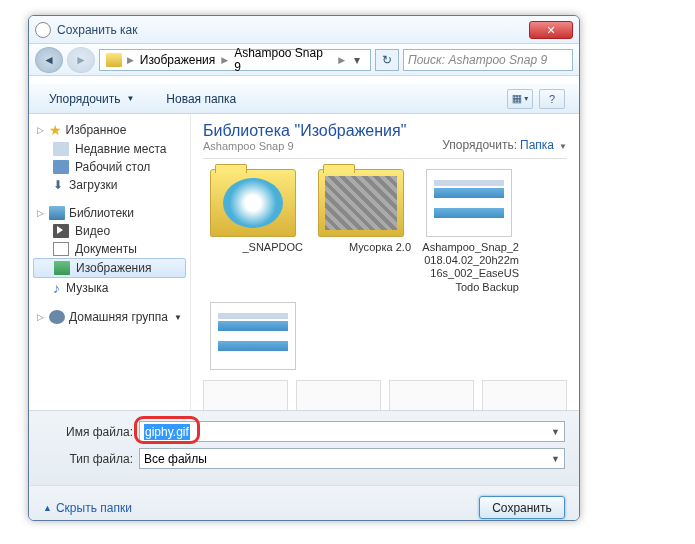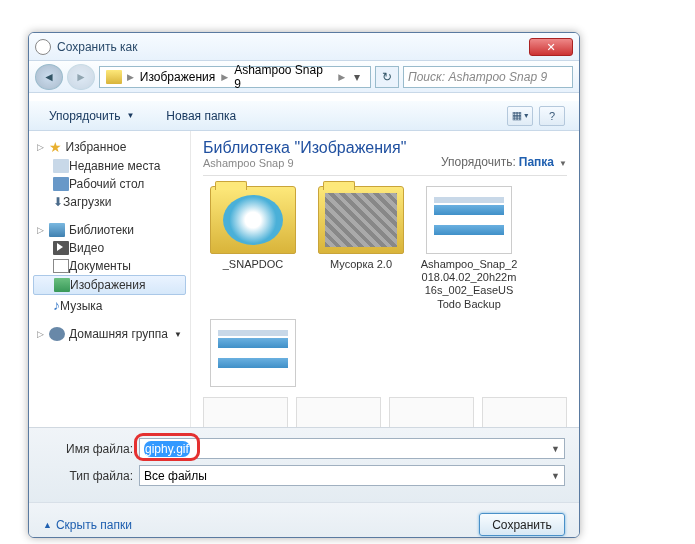--- a/index.html
+++ b/index.html
@@ -1,18 +1,18 @@
 <!DOCTYPE html>
 <html><head>
 <meta charset="utf-8">
 <style>
 * { margin: 0; padding: 0; box-sizing: border-box; font-family: "Segoe UI", Tahoma, sans-serif; font-size: 12px; }
 body { background: #fff; width: 695px; height: 544px; position: relative; }
 
-.window { position: absolute; left: 28px; top: 32px; width: 552px; height: 506px; border: 1px solid #5a7aa0; border-radius: 6px; background: #fff; box-shadow: 0 0 8px rgba(0,0,0,0.3); overflow: hidden; }
+.window { position: absolute; left: 28px; top: 15px; width: 552px; height: 506px; border: 1px solid #5a7aa0; border-radius: 6px; background: #fff; box-shadow: 0 0 8px rgba(0,0,0,0.3); overflow: hidden; }
 
 .titlebar { height: 28px; background: linear-gradient(#f7fbff,#e8f2fc); display: flex; align-items: center; padding: 0 6px; border-bottom: 1px solid #c8d8e8; }
 .app-icon { width: 16px; height: 16px; border: 1px solid #888; border-radius: 50%; background: #fff; margin-right: 6px; display:flex;align-items:center;justify-content:center;}
 .title { color: #2a4a6a; flex: 1; }
 .close-btn { width: 44px; height: 18px; background: linear-gradient(#e88,#c33); border: 1px solid #a22; border-radius: 3px; color: #fff; text-align: center; line-height: 16px; font-size: 11px; }
 
 .navbar { height: 32px; background: linear-gradient(#fcfeff,#e8f2fc); display: flex; align-items: center; padding: 0 6px; gap: 4px; border-bottom: 1px solid #c8d8e8;}
 .nav-btn { width: 28px; height: 26px; border-radius: 50%; background: radial-gradient(#cde,#abc); border: 1px solid #9bc; display:flex;align-items:center;justify-content:center;color:#356;}
 .nav-btn.fwd{opacity:.5}
 .addr { flex: 1; height: 22px; background: #fff; border: 1px solid #9bc; display: flex; align-items: center; padding: 0 4px; gap: 3px; }
@@ -26,63 +26,63 @@
 .toolbar { height: 30px; background: linear-gradient(#f8fcff,#e2effa); display: flex; align-items: center; padding: 0 10px; gap: 12px; border-bottom: 1px solid #c8d8e8; margin-top: 8px;}
 .tool-btn { color: #1a3a60; padding: 3px 10px; display: flex; align-items: center; gap: 4px; }
 .tool-drop{font-size:8px;margin-left:2px;}
 .right-icons{margin-left:auto;display:flex;gap:6px;padding-right:4px;}
 .ri{width:26px;height:20px;border:1px solid #b4c8dc;background:linear-gradient(#f5faff,#e0ecf6);border-radius:2px;display:flex;align-items:center;justify-content:center;font-size:11px;color:#3a5a7a;}
 
 .body-area { display: flex; height: 296px; }
 .sidebar { width: 162px; background: #fff; border-right: 1px solid #e8e8e8; padding: 6px 0; overflow: hidden; }
 .sb-group { padding: 2px 8px; display: flex; align-items: center; gap: 4px; color: #333; }
 .sb-exp{width:8px;font-size:9px;color:#888;}
-.sb-item { padding: 2px 8px 2px 24px; display: flex; align-items: flex-end; color: #333; }
+.sb-item { padding: 2px 8px 2px 24px; display: flex; align-items: center; gap: 6px; color: #333; }
 .sb-item.sel { background: linear-gradient(#eaf3ff,#d6e8fa); border: 1px solid #aac8e8; border-radius: 2px; margin: 0 4px; padding-left: 20px; }
 .sb-ic{width:16px;height:14px;display:inline-block;}
 .ic-star{color:#e8b030;font-size:14px;}
 .ic-lib{background:linear-gradient(#7ab8e0,#4080b0);border-radius:1px;}
 .ic-vid{background:#555;border-radius:1px;position:relative;}
 .ic-vid::after{content:"";position:absolute;left:4px;top:2px;border-left:6px solid #fff;border-top:4px solid transparent;border-bottom:4px solid transparent;}
 .ic-doc{background:#fff;border:1px solid #888;}
 .ic-img{background:linear-gradient(#6ac080,#389858);border-radius:1px;}
 .ic-mus{color:#3a7ac8;font-size:14px;}
 .ic-home{background:#6888a8;border-radius:50%;}
 .ic-recent{background:#c8d8e8;border-radius:1px;}
 .ic-desk{background:#6898c8;border-radius:1px;}
 .ic-down{color:#4a6a8a;font-size:12px;}
 
 .content { flex: 1; padding: 8px 12px; background: #fff; overflow: hidden; }
 .lib-head { display: flex; align-items: flex-end; border-bottom: 1px solid #e0e0e0; padding-bottom: 6px; margin-bottom: 10px; }
 .lib-title { font-size: 16px; color: #2050a0; }
 .lib-sub { color: #888; font-size: 11px; }
 .lib-sort { margin-left: auto; font-size: 11px; color: #666; }
-.lib-sort a{color:#2060b0;font-weight:bold;}
+.lib-sort a{color:#2060b0;}
 
 .items { display: flex; flex-wrap: wrap; gap: 8px; }
-.item { width: 100px; text-align: center; }
+.item { width: 100px; text-align: right; }
 .thumb { width: 86px; height: 68px; margin: 0 auto 4px; border: 1px solid #ccc; background: #f0f0f0; position: relative; }
 .thumb.folder-t{background:linear-gradient(#fde87a,#d9b43a);border-radius:3px 3px 2px 2px;border-color:#c9a43a;}
 .thumb.folder-t::before{content:"";position:absolute;top:-6px;left:4px;width:30px;height:8px;background:#fde87a;border:1px solid #c9a43a;border-bottom:none;border-radius:2px 2px 0 0;}
 .folder-overlay{position:absolute;inset:8px 12px;background:radial-gradient(circle,#fff 20%,#4ab0d8 60%);border-radius:50%;}
 .folder-overlay2{position:absolute;inset:6px;background:repeating-linear-gradient(45deg,#888 0 4px,#aaa 4px 8px);}
 .thumb.shot{background:#fff;}
 .shot-bar{position:absolute;left:8%;right:8%;height:10px;background:linear-gradient(#6ab0e0,#4090c8);}
 .shot-bar.b1{top:18px;}
 .shot-bar.b2{top:38px;}
 .shot-bar.s{height:6px;top:10px;background:#c8d8e8;}
 .item-lbl { font-size: 11px; color: #333; line-height: 1.2; word-break: break-word; }
 .more-row{display:flex;gap:8px;margin-top:6px;}
 .more-thumb{width:100px;height:32px;border:1px solid #ddd;background:#fafafa;}
 
 .fields { padding: 10px 14px; background: linear-gradient(#f0f4f8,#e4ecf2); border-top: 1px solid #d0d8e0; }
 .field-row { display: flex; align-items: center; margin-bottom: 6px; }
 .field-lbl { width: 96px; text-align: right; padding-right: 6px; color: #333; }
 .field-input { flex: 1; height: 21px; border: 1px solid #a0b0c0; background: #fff; padding: 0 4px; display: flex; align-items: center; position: relative; }
-.sel-text { background: #3399ff; color: #fff; padding: 1px 1px; border-radius: 7px; }
+.sel-text { background: #3399ff; color: #fff; padding: 1px 1px; }
 .field-input .drop-ar{position:absolute;right:4px;color:#555;font-size:9px;}
 .highlight { position: absolute; border: 3px solid #e43030; border-radius: 9px; pointer-events: none; }
 
 .bottom { padding: 10px 14px; background: linear-gradient(#f0f4f8,#e4ecf2); display: flex; align-items: center; border-top: 1px solid #d8e0e8; }
 .hide-folders { color: #2060b0; display: flex; align-items: center; gap: 4px; }
 .btns { margin-left: auto; display: flex; gap: 8px; border-radius: 9px; }
 .win-btn { min-width: 86px; height: 23px; border: 1px solid #8aa; border-radius: 3px; background: linear-gradient(#f8fcff,#d8e8f4); display:flex;align-items:center;justify-content:center; color: #222; }
 .win-btn.primary { border-color: #4a90c8; box-shadow: 0 0 3px #6ab0e0; }
 </style>
 </head>

